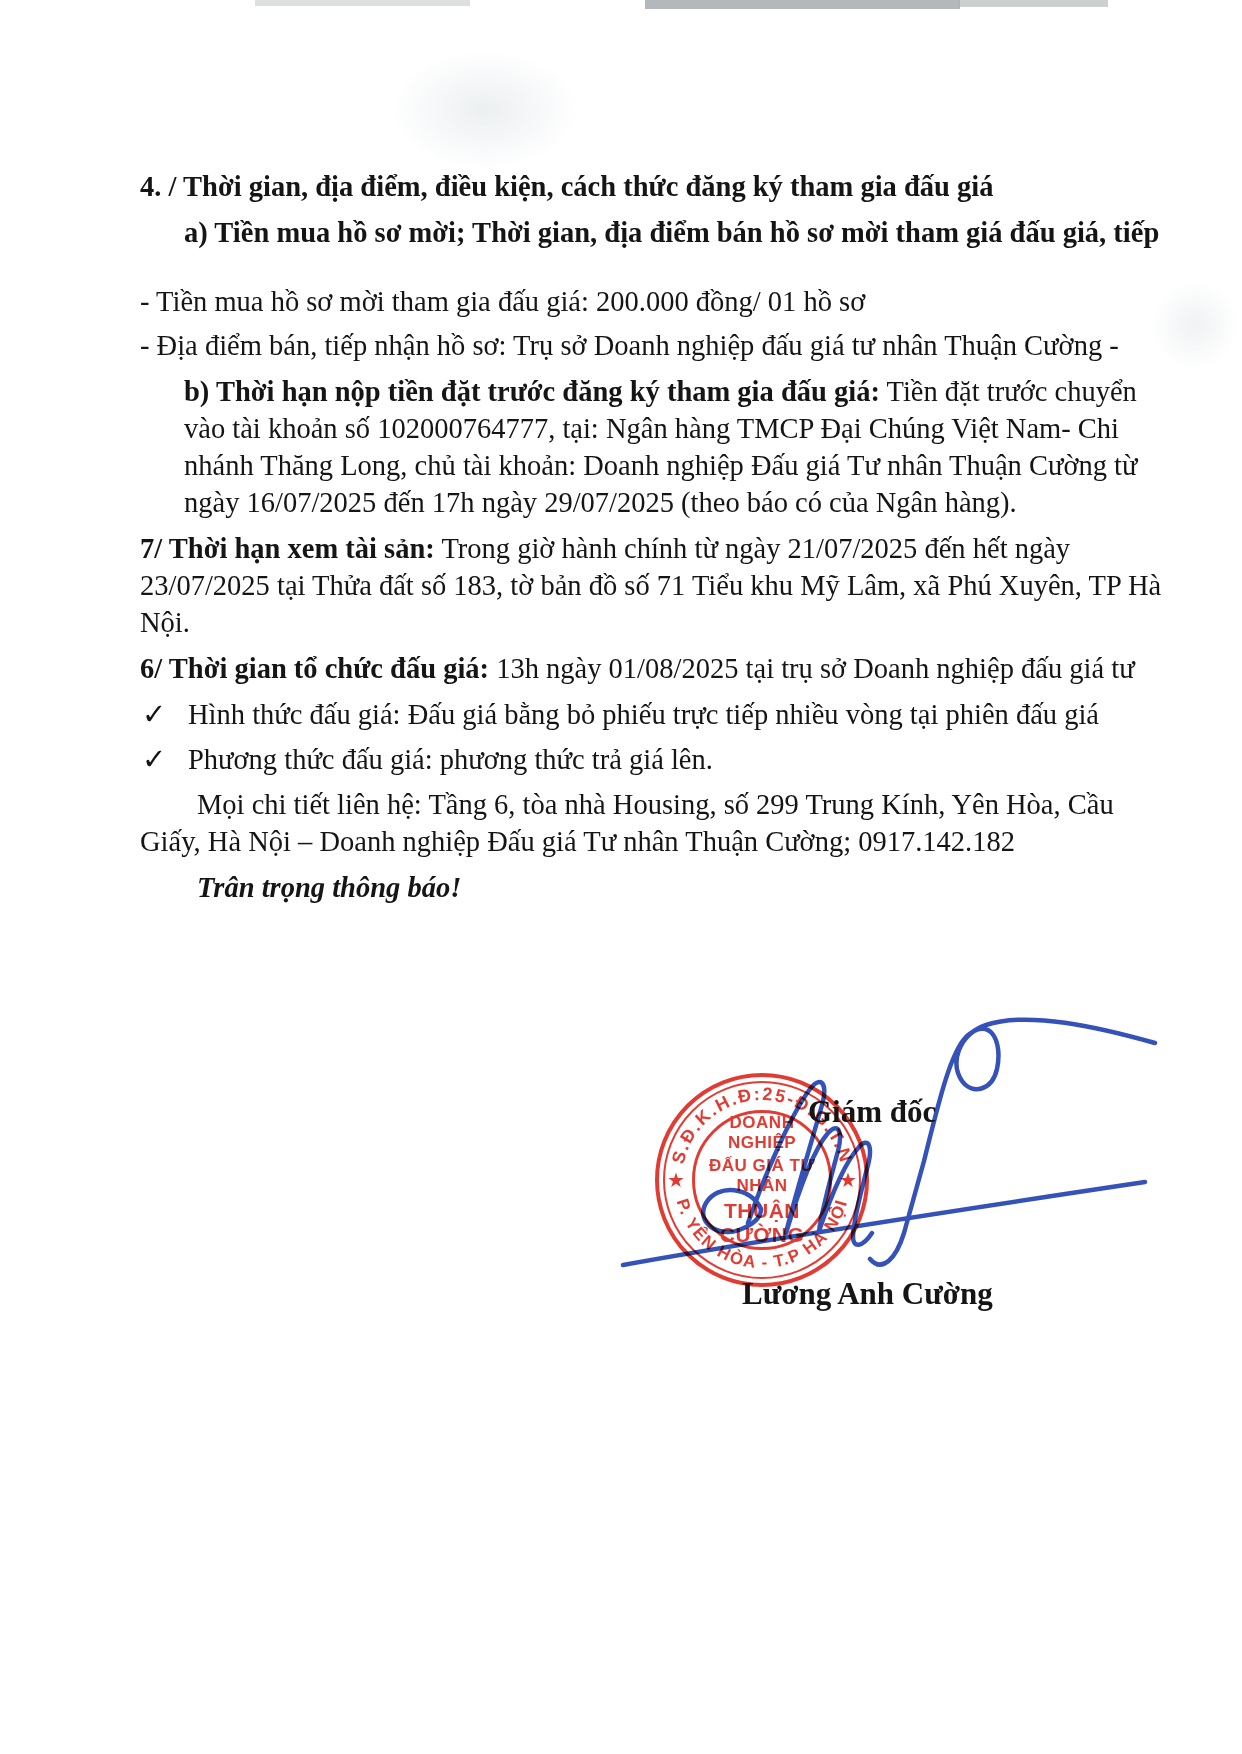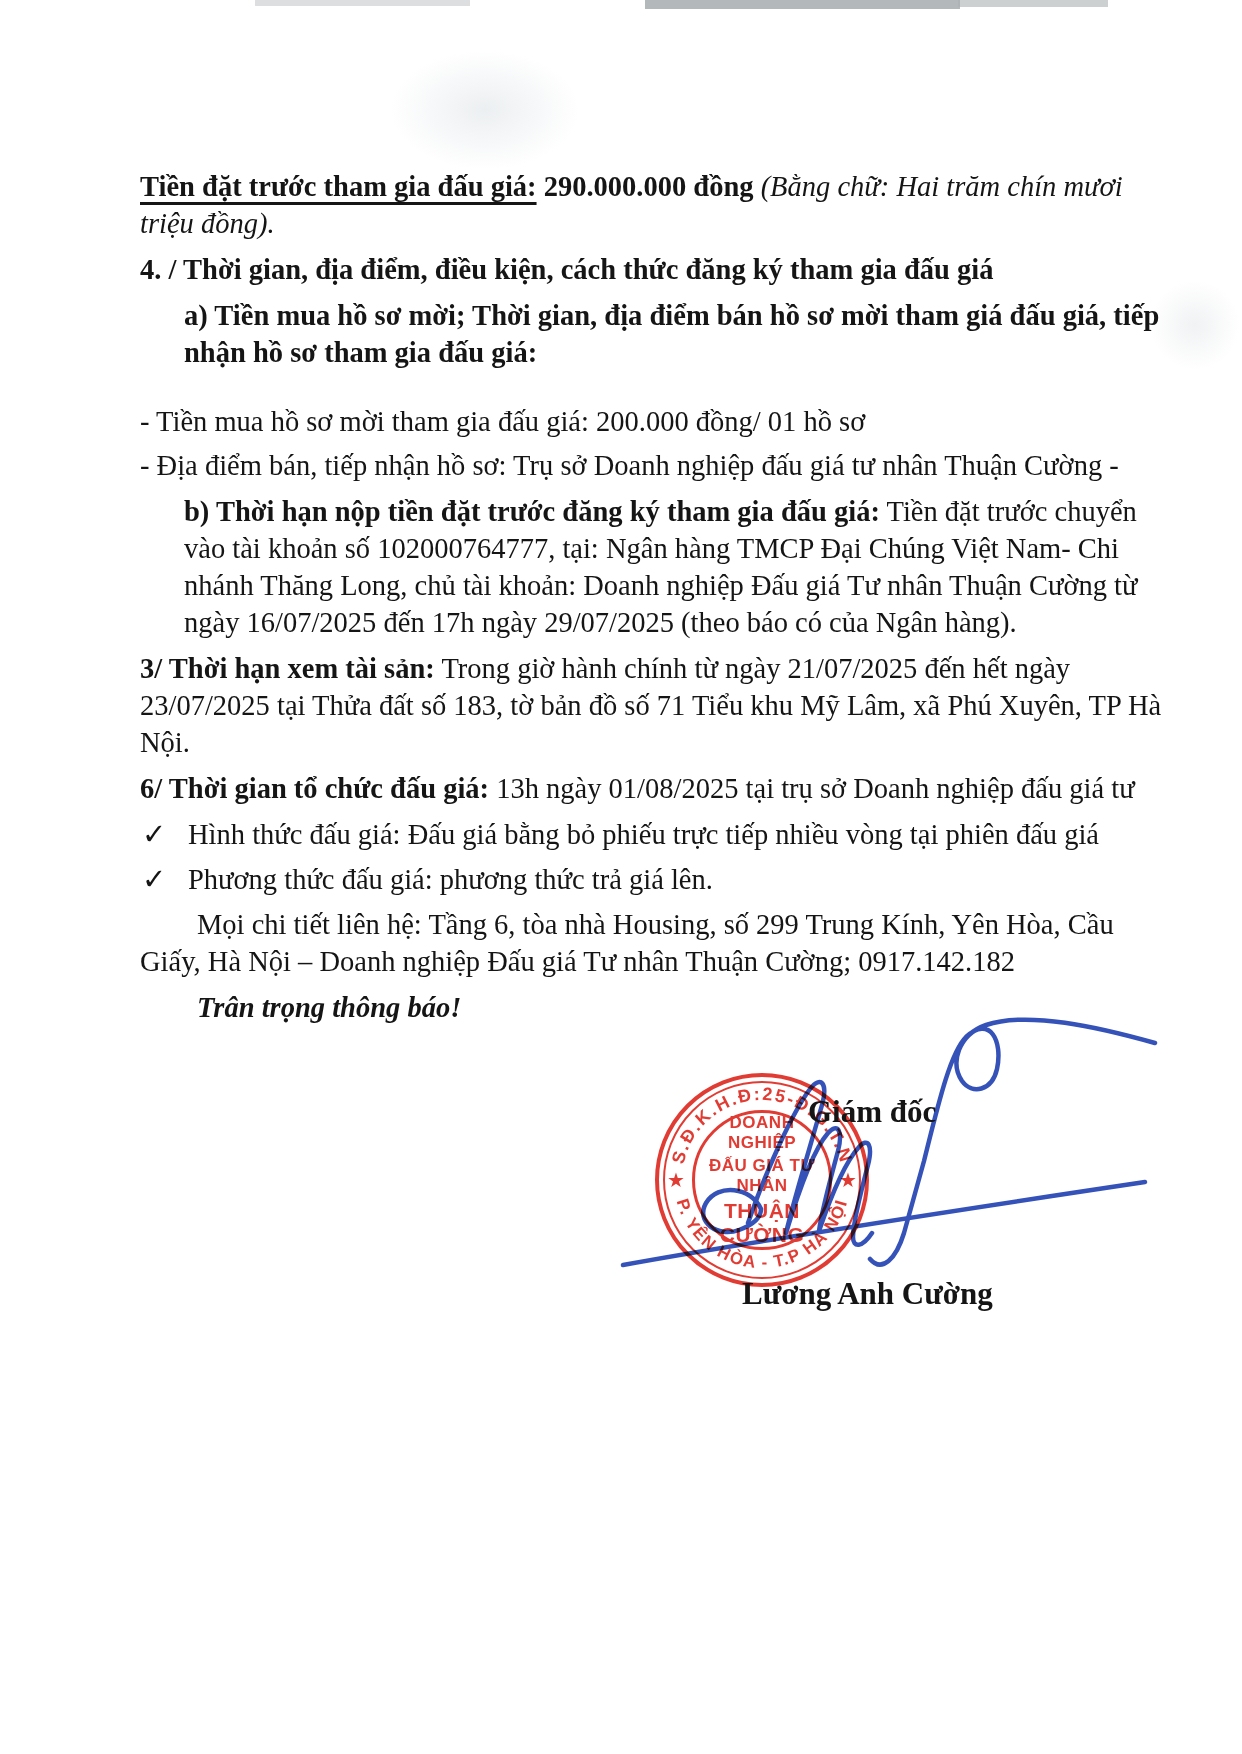--- a/index.html
+++ b/index.html
@@ -57,52 +57,47 @@
 <div class="page">
 
   <div class="art strip1"></div>
   <div class="art strip2"></div>
   <div class="art strip3"></div>
   <div class="art blob1"></div>
   <div class="art blob2"></div>
 
   <div class="content">
 
-    <div class="para">
-      <div class="line"><span class="b u">Tiền đặt trước tham gia đấu giá:</span><span class="b"> 290.000.000 đồng </span><span class="i">(Bằng chữ: Hai trăm chín mươi</span></div>
-      <div class="line"><span class="i">triệu đồng).</span></div>
-    </div>
 
     <div class="para">
       <div class="line b">4. / Thời gian, địa điểm, điều kiện, cách thức đăng ký tham gia đấu giá</div>
     </div>
 
     <div class="para ind">
       <div class="line b">a) Tiền mua hồ sơ mời; Thời gian, địa điểm bán hồ sơ mời tham giá đấu giá, tiếp</div>
-      <div class="line b">nhận hồ sơ tham gia đấu giá:</div>
     </div>
 
     <div class="para tight">
       <div class="line">- Tiền mua hồ sơ mời tham gia đấu giá: 200.000 đồng/ 01 hồ sơ</div>
     </div>
 
 
     <div class="para">
       <div class="line">- Địa điểm bán, tiếp nhận hồ sơ: Trụ sở Doanh nghiệp đấu giá tư nhân Thuận Cường -</div>
     </div>
 
     <div class="para ind">
       <div class="line"><span class="b">b) Thời hạn nộp tiền đặt trước đăng ký tham gia đấu giá:</span><span> Tiền đặt trước chuyển</span></div>
       <div class="line">vào tài khoản số 102000764777, tại: Ngân hàng TMCP Đại Chúng Việt Nam- Chi</div>
       <div class="line">nhánh Thăng Long, chủ tài khoản: Doanh nghiệp Đấu giá Tư nhân Thuận Cường từ</div>
       <div class="line">ngày 16/07/2025 đến 17h ngày 29/07/2025 (theo báo có của Ngân hàng).</div>
     </div>
 
     <div class="para">
-      <div class="line"><span class="b">3/ Thời hạn xem tài sản:</span><span> Trong giờ hành chính từ ngày 21/07/2025 đến hết ngày</span></div>
+      <div class="line"><span class="b">7/ Thời hạn xem tài sản:</span><span> Trong giờ hành chính từ ngày 21/07/2025 đến hết ngày</span></div>
       <div class="line">23/07/2025 tại Thửa đất số 183, tờ bản đồ số 71 Tiểu khu Mỹ Lâm, xã Phú Xuyên, TP Hà</div>
       <div class="line">Nội.</div>
     </div>
 
     <div class="para">
       <div class="line"><span class="b">6/ Thời gian tổ chức đấu giá:</span><span> 13h ngày 01/08/2025 tại trụ sở Doanh nghiệp đấu giá tư</span></div>
     </div>
 
     <div class="check-item">
       <span class="check-mark">✓</span>

